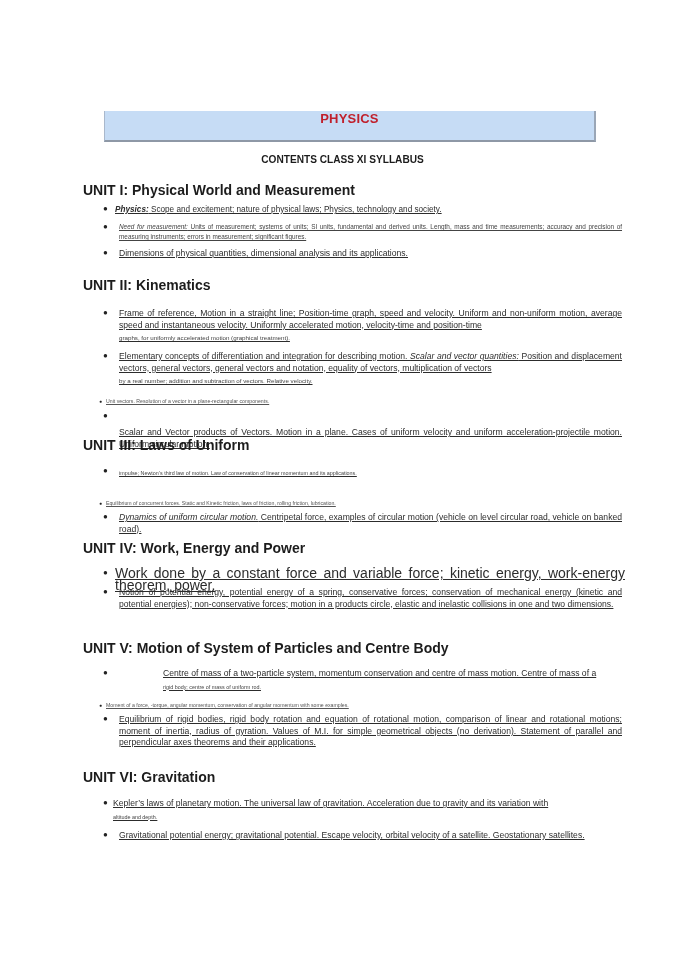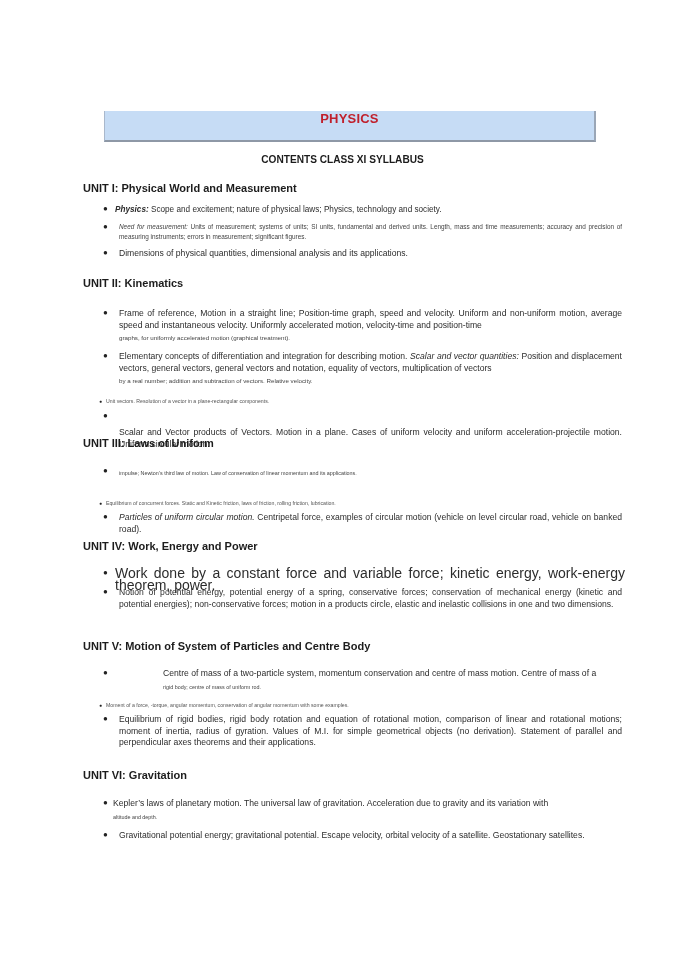--- a/index.html
+++ b/index.html
@@ -24,32 +24,33 @@
       position: absolute; left: 0; right: 0; top: 0;
       text-align: center;
       color: #c0202c; font-weight: bold; font-size: 13px; letter-spacing: 0.2px;
     }
     .subtitle {
       position: absolute; left: 0; width: 685px; top: 153px;
       text-align: center; font-weight: bold; font-size: 11px; color: #1c1c1c;
       transform: scaleX(0.92);
     }
     .unit-h {
-      position: absolute; left: 83px; font-weight: bold; font-size: 11px; color: #1c1c1c;
+      position: absolute; left: 83px; font-weight: bold; font-size: 14px; color: #1c1c1c;
       white-space: nowrap;
     }
     .item {
       position: absolute; left: 0; width: 685px;
     }
     .bullet {
       position: absolute; font-size: 8px; color: #222;
     }
     .txt {
       position: absolute; font-size: 8.6px; line-height: 11.6px; color: #2c2c2c;
       text-align: justify;
+      text-decoration: underline;
     }
     .txt.small { font-size: 6.4px; line-height: 9px; color: #444; }
     .txt.tiny { font-size: 5.2px; line-height: 7px; color: #555; }
     .sub { display: block; font-size: 6.2px; line-height: 10px; color: #444; margin-top: 2px; }
     .sub.tiny { font-size: 5.4px; }
     .b { font-weight: bold; font-style: italic; }
     .i { font-style: italic; }
   </style>
 </head>
 <body>
@@ -121,21 +122,21 @@
   </div>
 
   <div class="item" style="top:500px;">
     <span class="bullet" style="left:99px; font-size:5px;">●</span>
     <div class="txt tiny" style="left:106px; width:500px;">Equilibrium of concurrent forces. Static and Kinetic friction, laws of friction, rolling friction, lubrication.</div>
   </div>
 
   <div class="item" style="top:512px;">
     <span class="bullet" style="left:103px;">●</span>
     <div class="txt" style="left:119px; width:503px;">
-      <span class="i">Particles of uniform circular motion.</span><span> Centripetal force, examples of circular motion (vehicle on level circular road, vehicle on banked road).</span>
+      <span class="i">Dynamics of uniform circular motion.</span><span> Centripetal force, examples of circular motion (vehicle on level circular road, vehicle on banked road).</span>
     </div>
   </div>
 
   <div class="unit-h" style="top:540px;">UNIT IV: Work, Energy and Power</div>
 
   <div class="item" style="top:568px;">
     <span class="bullet" style="left:103px;">●</span>
     <div class="txt" style="left:115px; width:510px; font-size:14px;">Work done by a constant force and variable force; kinetic energy, work-energy theorem, power.</div>
   </div>
 

